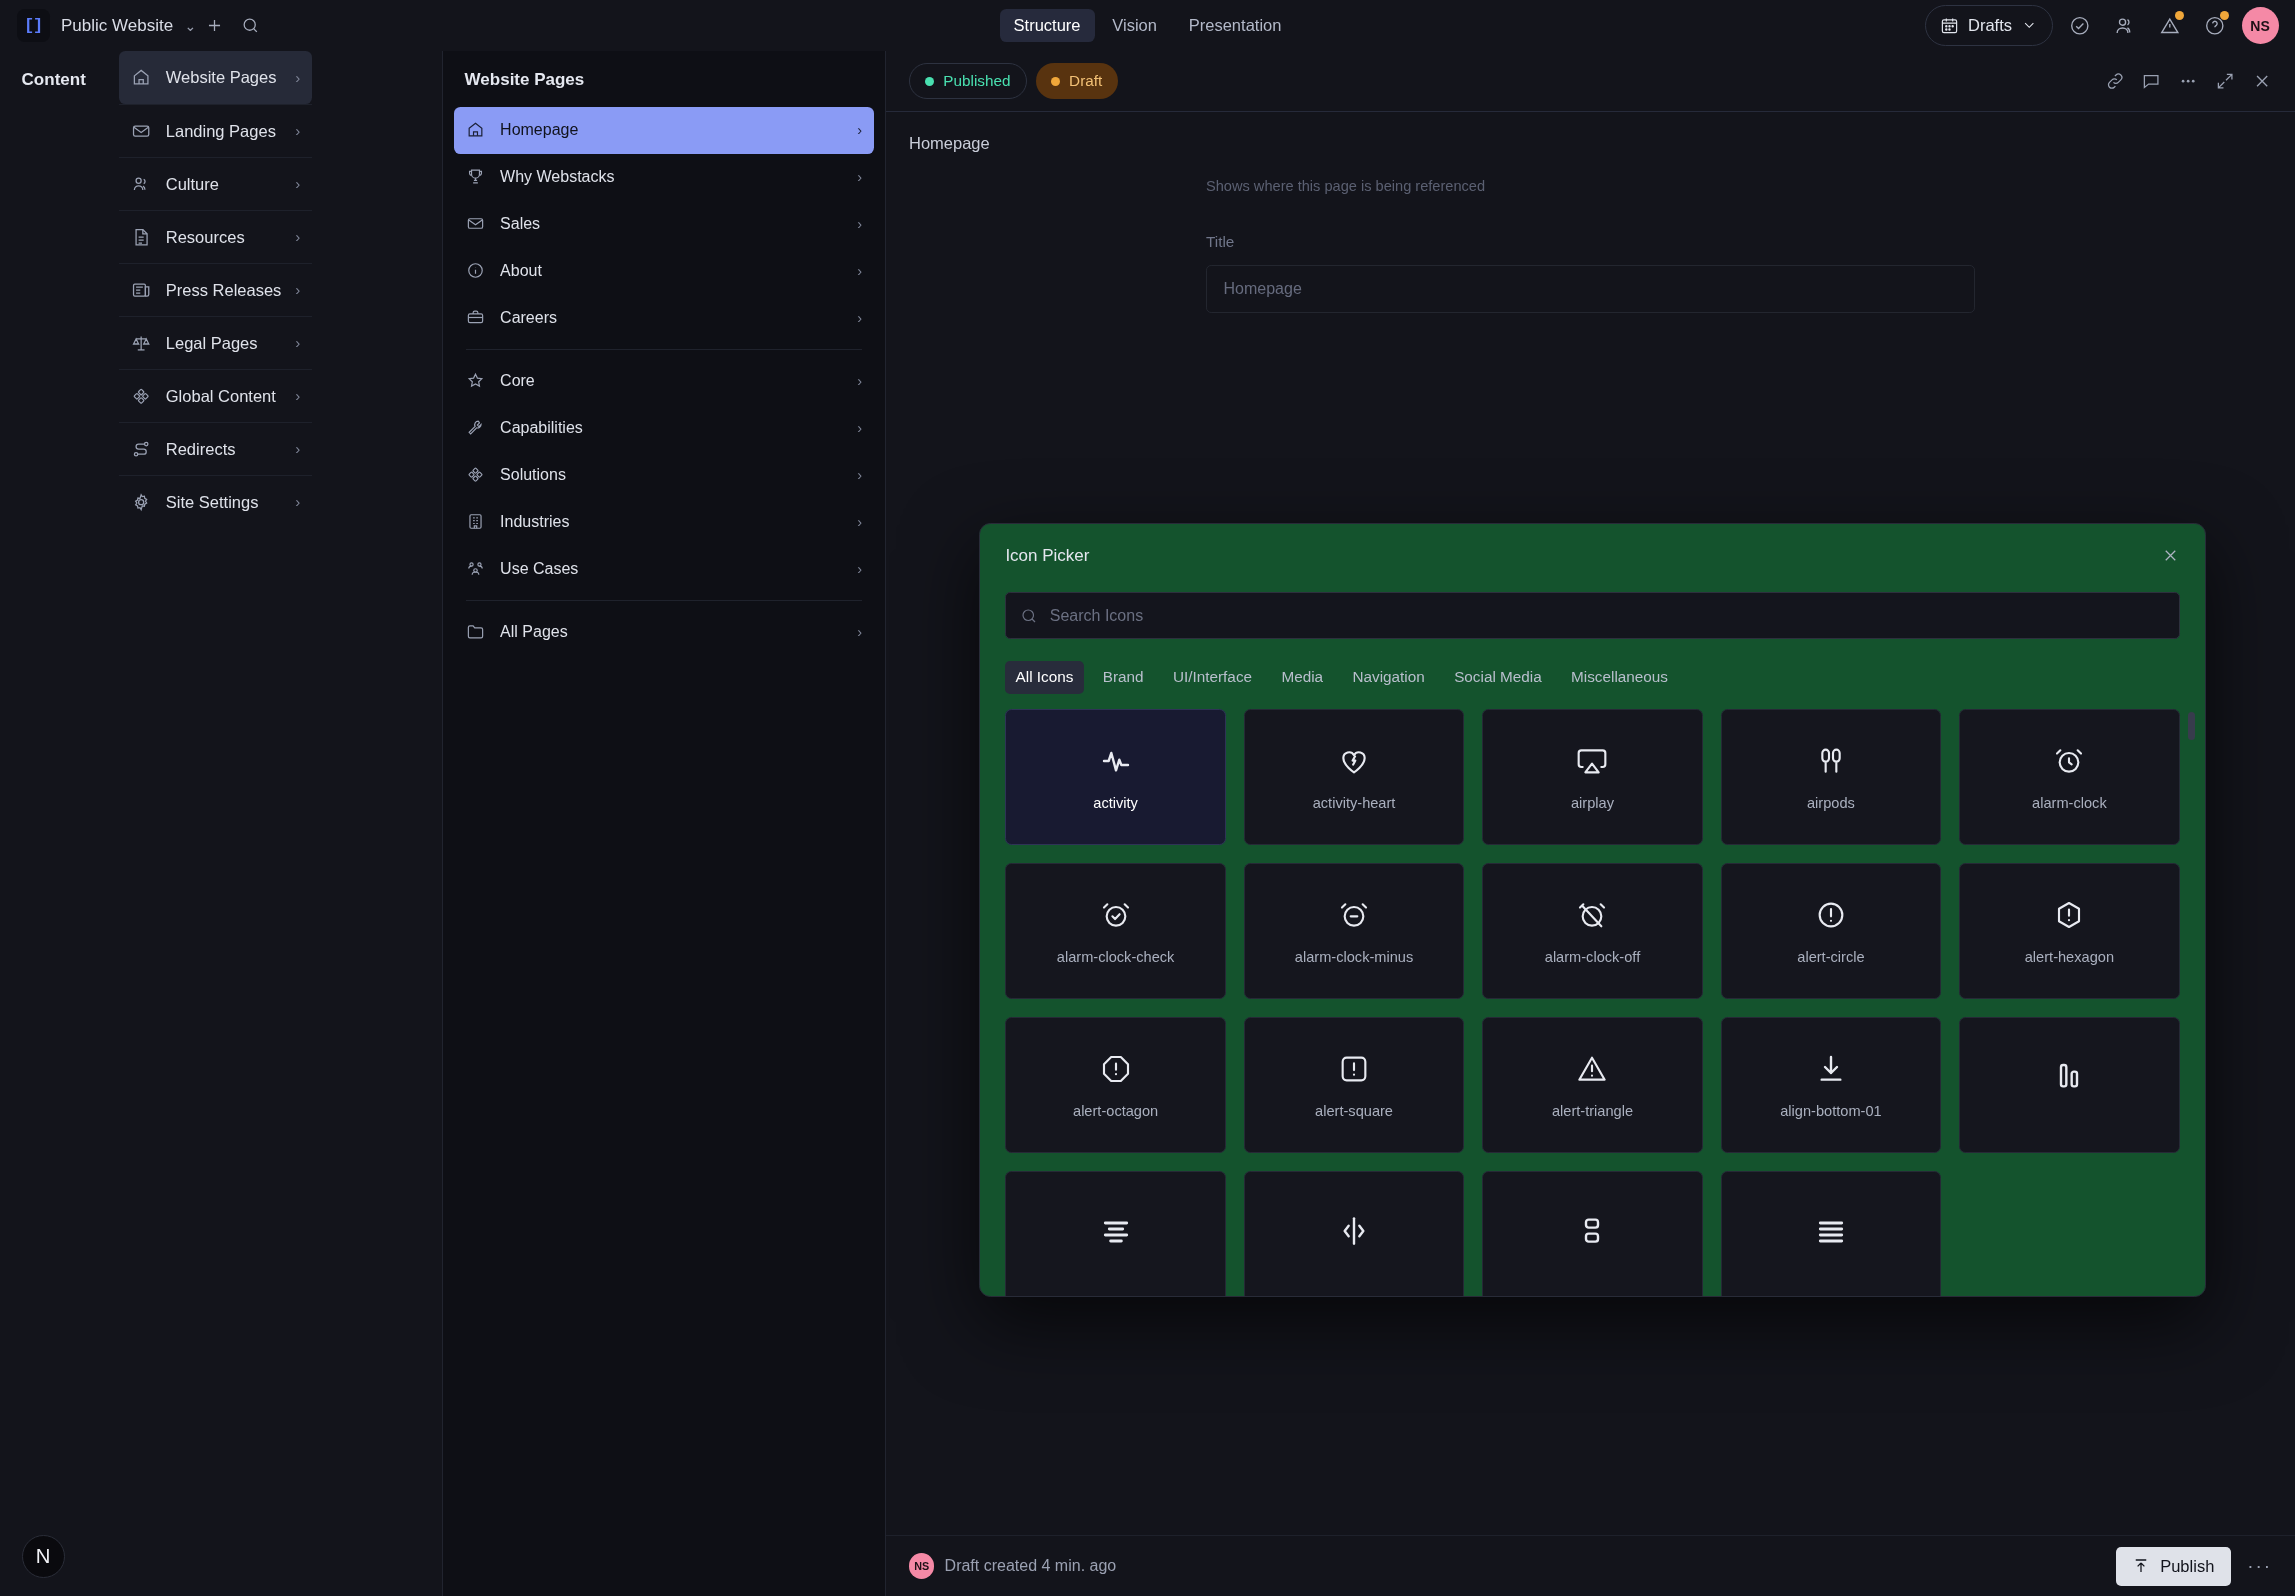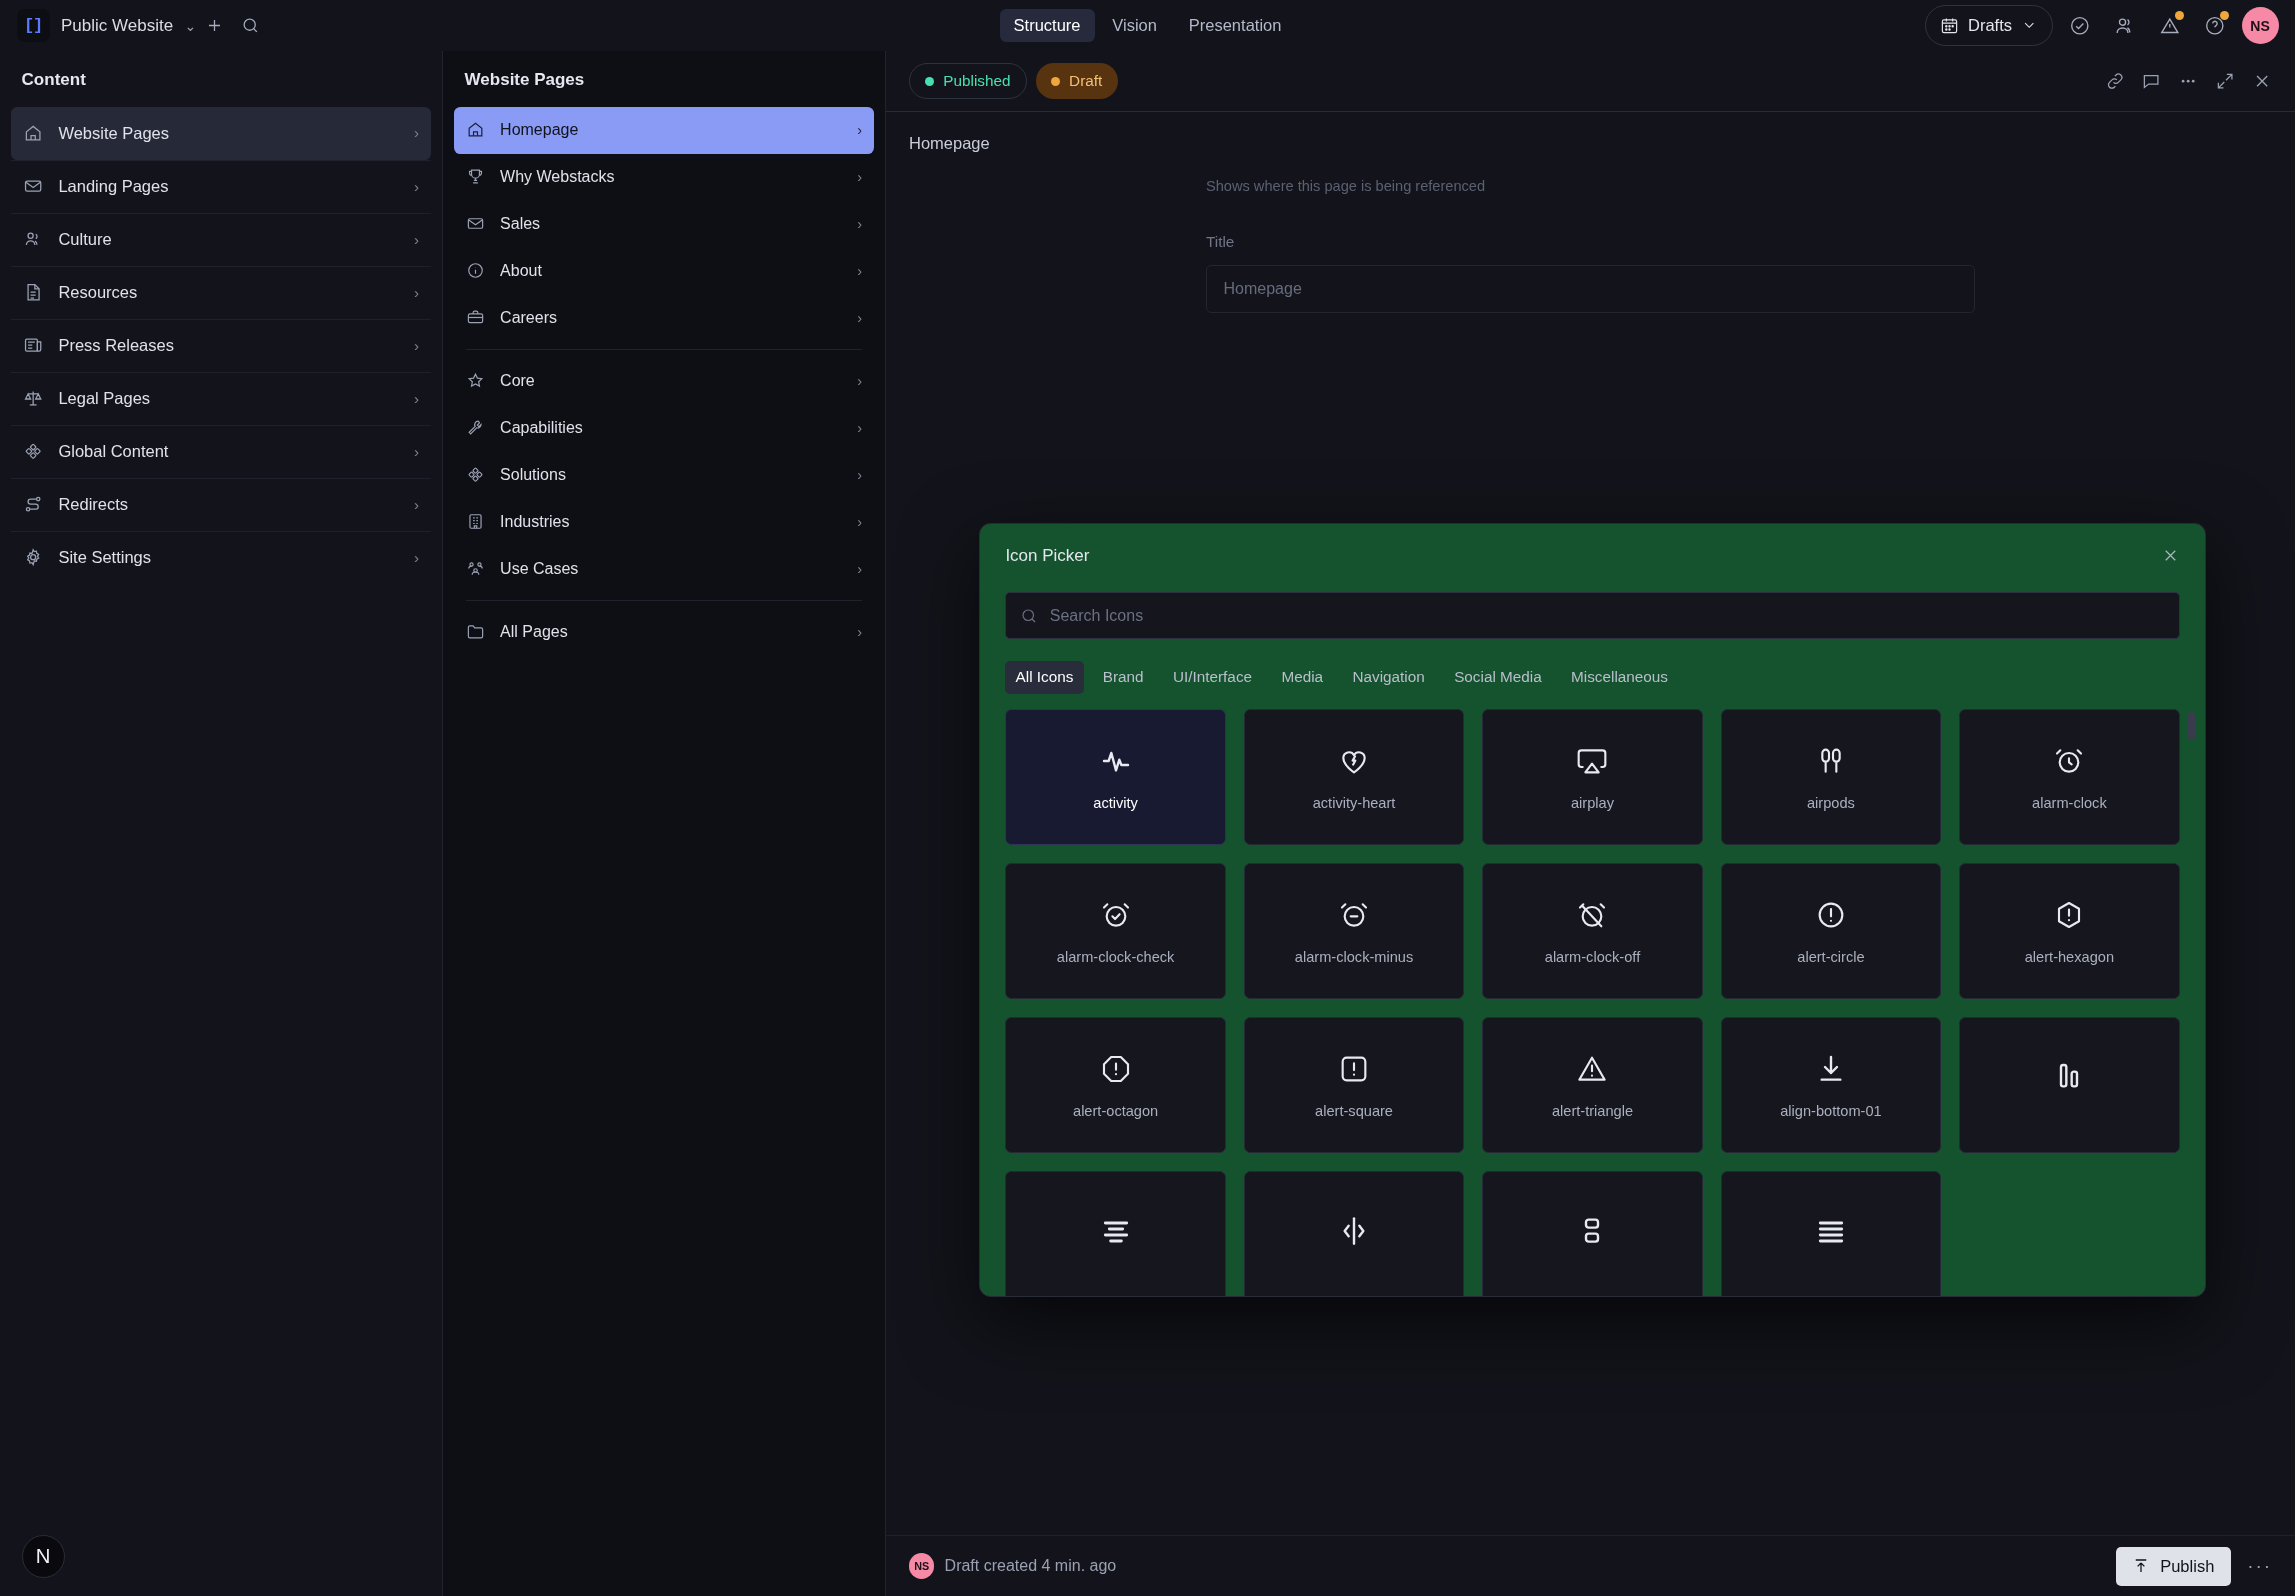--- a/index.html
+++ b/index.html
@@ -68,21 +68,21 @@
   }
 
   
   .body { flex: 1; display: flex; min-height: 0; position: relative; }
 
   
   .pane-content {
     width: 443px; flex: 0 0 443px;
     background: #13141b;
     border-right: 0.6px solid #21242f;
-    display: flex; flex-direction: column;
+    display: flex; flex-direction: row;
     position: relative;
   }
   .pane-title {
     font-size: 17px; font-weight: 700; color: #e5e8f0;
     padding: 19px 21.6px 16.5px 21.6px;
   }
   .nav-list { padding: 0 11.4px; }
   .nav-row {
     display: flex; align-items: center; gap: 14px;
     height: 53px; padding: 0 11.4px;

